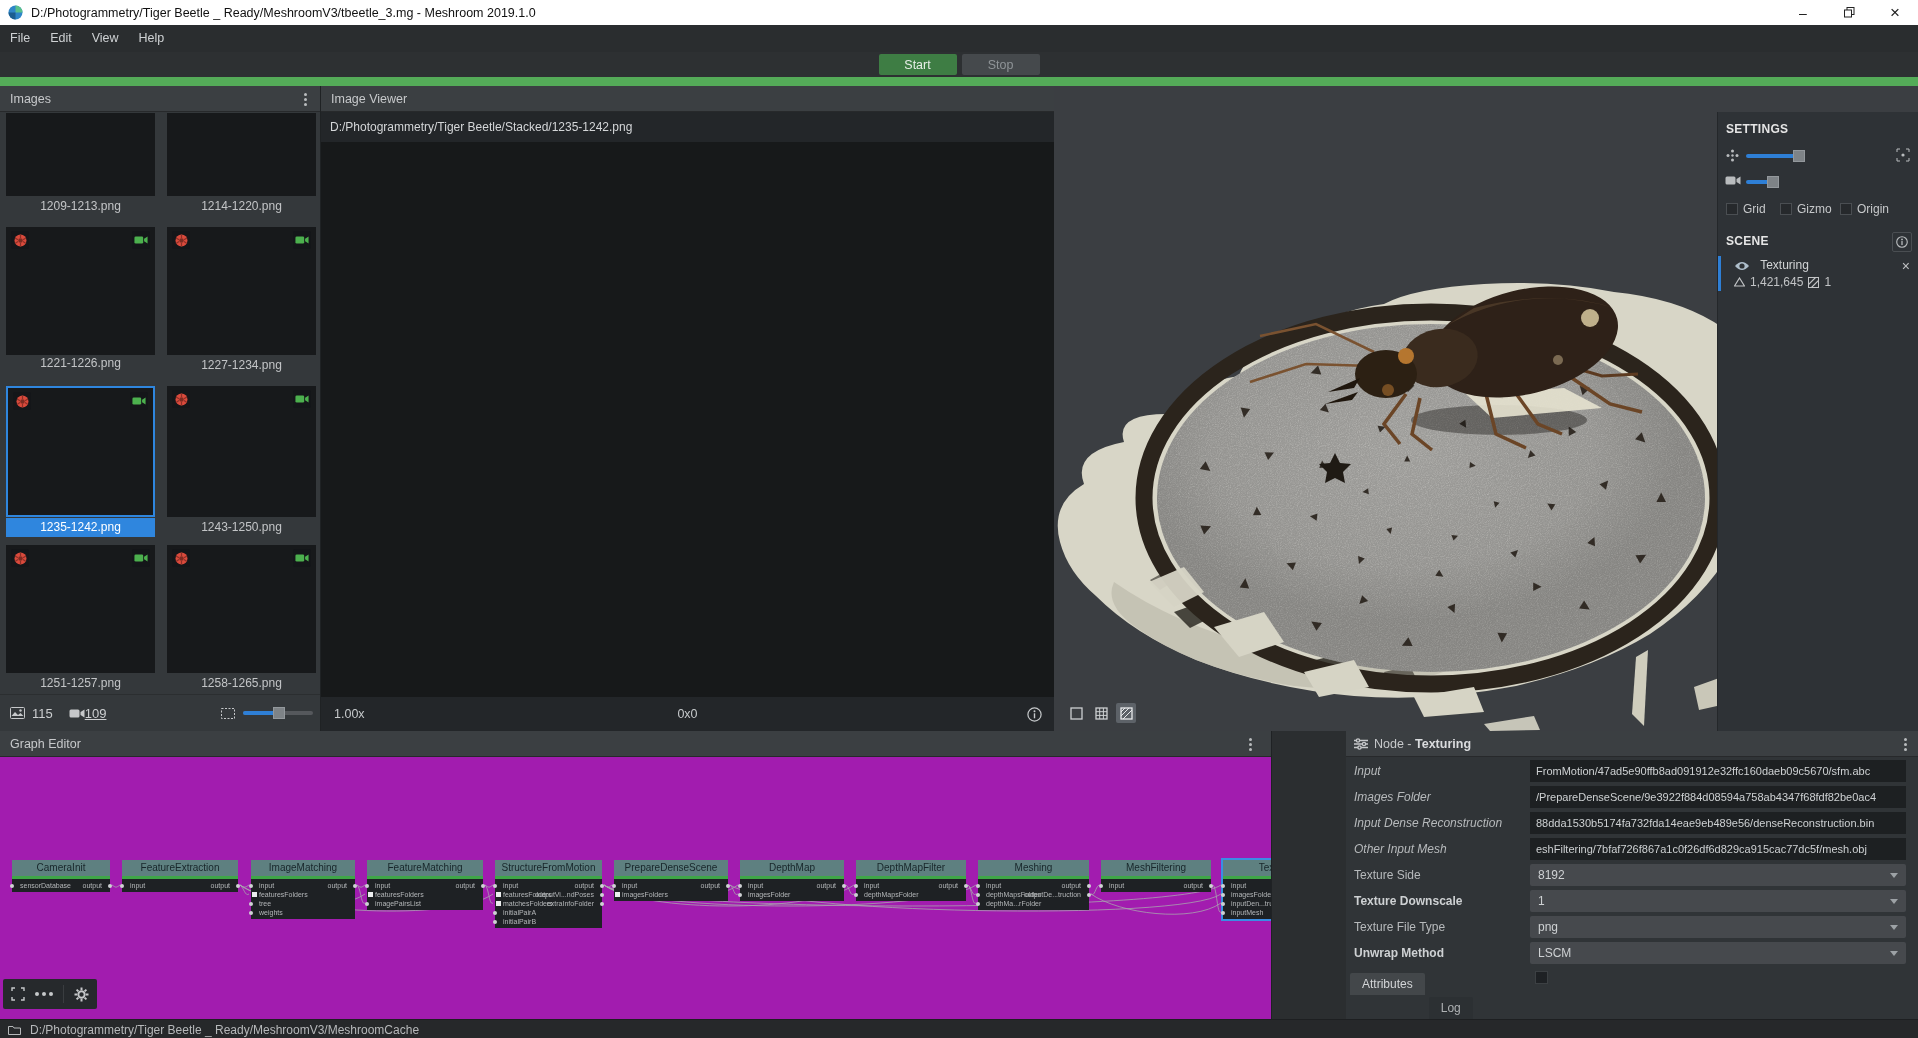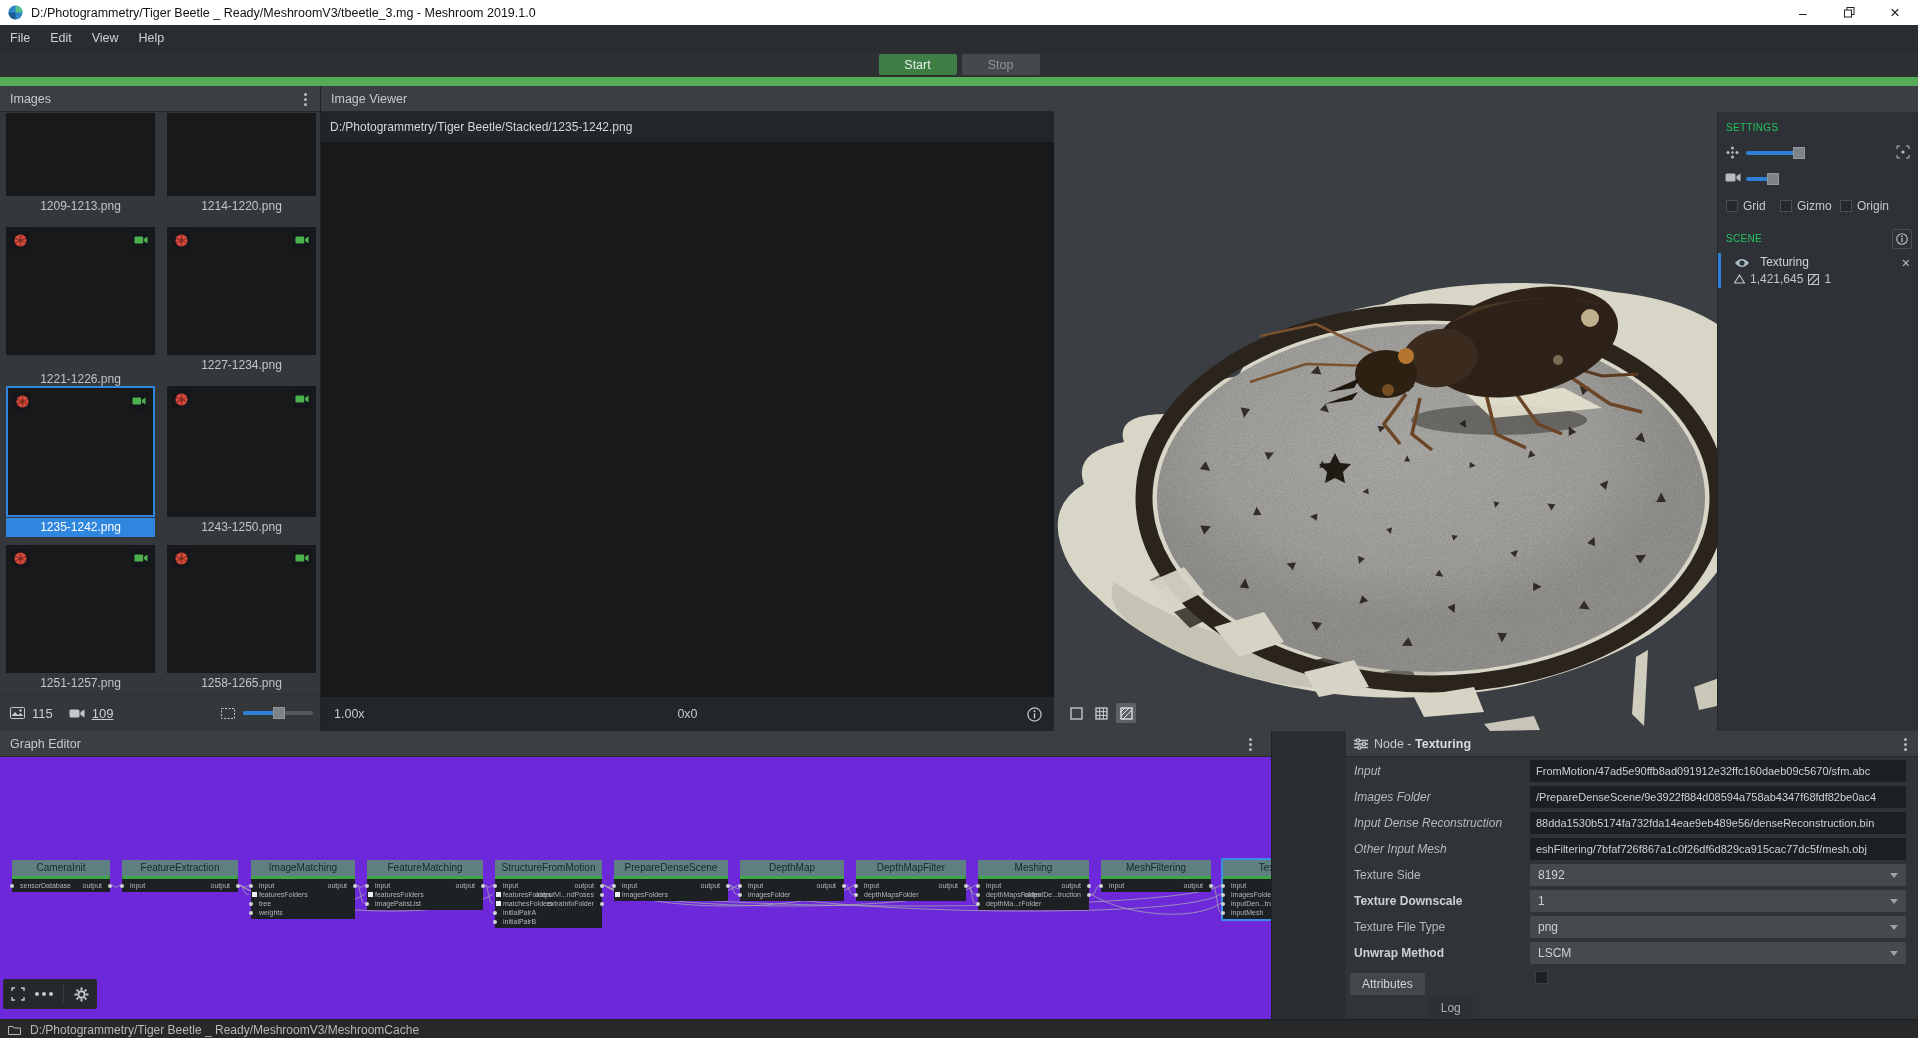--- a/index.html
+++ b/index.html
@@ -47,29 +47,29 @@
   #iv-path{position:absolute;left:0;top:26px;right:0;height:30px;background:#232629;font-size:12px;color:#d4d6d8;
            line-height:30px;padding-left:9px;}
   #iv-canvas{position:absolute;left:0;top:56px;right:0;bottom:34px;background:#17191a;}
   #iv-bottom{position:absolute;left:0;bottom:0;right:0;height:34px;background:#232629;display:flex;align-items:center;
              font-size:12.5px;color:#c6c9cb;}
   
   #viewer3d{left:1054px;top:86px;width:864px;height:645px;background:#3b3e42;}
   #v3d-scene{position:absolute;left:0;top:26px;width:864px;height:619px;}
   #v3d-sidebar{position:absolute;left:663px;top:26px;width:201px;height:619px;background:#2e3236;
                border-left:1px solid #24272a;box-sizing:border-box;font-size:12px;color:#c6c8ca;}
-  .sb-title{font-weight:normal;font-size:10px;color:#22c55e;padding:10px 0 0 8px;letter-spacing:.3px;}
+  .sb-title{font-weight:bold;font-size:12px;color:#e5e5e5;padding:10px 0 0 8px;letter-spacing:.3px;}
   .sb-row{position:relative;height:20px;margin-top:6px;}
   .checkbox{width:12px;height:12px;background:#26292c;border:1px solid #4a4e52;box-sizing:border-box;display:inline-block;vertical-align:-2px;}
   #scene-item{position:relative;margin-top:8px;border-left:3px solid #2e7fd6;padding:2px 0 2px 13px;}
   .display-btns{position:absolute;left:12px;bottom:8px;display:flex;gap:5px;}
   .disp-btn{width:20px;height:20px;border-radius:2px;display:flex;align-items:center;justify-content:center;}
   .disp-btn.active{background:#5d6268;}
   
-  #graph-editor{left:0;top:731px;width:1272px;height:288px;background:#6d28d9;border-right:1px solid #1f2224;box-sizing:border-box;overflow:hidden;}
+  #graph-editor{left:0;top:731px;width:1272px;height:288px;background:#a21caf;border-right:1px solid #1f2224;box-sizing:border-box;overflow:hidden;}
   #graph-canvas{position:absolute;left:0;top:26px;right:0;bottom:0;}
   .gnode{position:absolute;box-sizing:border-box;}
   .gnode.sel{box-shadow:0 0 0 2px #3a8ee4;}
   .gnode-header{height:16px;background:#5e8080;color:#18262a;font-size:10px;text-align:center;line-height:16px;
                 overflow:hidden;white-space:nowrap;}
   .gnode-strip{height:3px;background:#3fa648;}
   .gnode-body{position:relative;background:#1e2124;padding:2px 0;}
   .prow{position:relative;height:9px;font-size:7px;line-height:9px;color:#b4b7b9;white-space:nowrap;}
   .prow .pl{position:absolute;left:8px;}
   .prow .pr{position:absolute;right:8px;}
@@ -163,21 +163,21 @@
               </g>
             </svg>
           </span>
           <span class="badge" style="right: 5px; top: 4px;">
             <svg width="14" height="10" viewBox="0 0 16 11">
               <rect x="0.5" y="1.5" width="10" height="8" rx="1.5" fill="#4cb04e"></rect>
               <path d="M11.5 4 15.5 1.5 15.5 9.5 11.5 7 Z" fill="#4cb04e"></path>
             </svg>
           </span>
         </div>
-        <div class="thumb-label" style="left: 6px; top: 284px; width: 149px;">1221-1226.png</div>
+        <div class="thumb-label" style="left: 6px; top: 268px; width: 149px;">1221-1226.png</div>
         <div class="thumb-img" style="left: 167px; top: 141px; width: 149px; height: 128px;">
           <span class="badge" style="left: 5px; top: 4px;">
             <svg width="13" height="13" viewBox="0 0 13 13">
               <circle cx="6.5" cy="6.5" r="6" fill="#d94a3c"></circle>
               <circle cx="6.5" cy="6.5" r="2.2" fill="#7e2b22"></circle>
               <g stroke="#8c3027" stroke-width="1.2">
                 <path d="M6.5 0.5 L6.5 4 M12 4 L9 5.8 M12 9.5 L9 7.6 M6.5 12.5 L6.5 9 M1 9.5 L4 7.6 M1 4 L4 5.8"></path>
               </g>
             </svg>
           </span>
@@ -270,21 +270,21 @@
             <circle cx="10.5" cy="3.5" r="1.2" fill="#c6c8ca"></circle>
           </svg>
       </span>
       <span style="margin-left:7px;">115</span>
       <span style="margin-left:16px;">
         <svg width="16" height="11" viewBox="0 0 16 11">
             <rect x="0.5" y="1.5" width="10" height="8" rx="1.5" fill="#c6c8ca"></rect>
             <path d="M11.5 4 15.5 1.5 15.5 9.5 11.5 7 Z" fill="#c6c8ca"></path>
           </svg>
       </span>
-      <span style="margin-left:7px;text-decoration:underline;">109</span>
+      <span style="text-decoration:underline;">109</span>
       <span style="margin-left:auto;margin-right:8px;display:flex;align-items:center;gap:8px;">
         <span>
           <svg width="14" height="11" viewBox="0 0 14 11">
               <rect x="0.5" y="0.5" width="13" height="10" fill="none" stroke="#c6c8ca" stroke-dasharray="2 1.5"></rect>
             </svg>
         </span>
         <span class="slider" style="width:70px;">
           <span class="fill" style="width:34px;"></span>
             <span class="handle" style="left:30px;"></span>
         </span>

